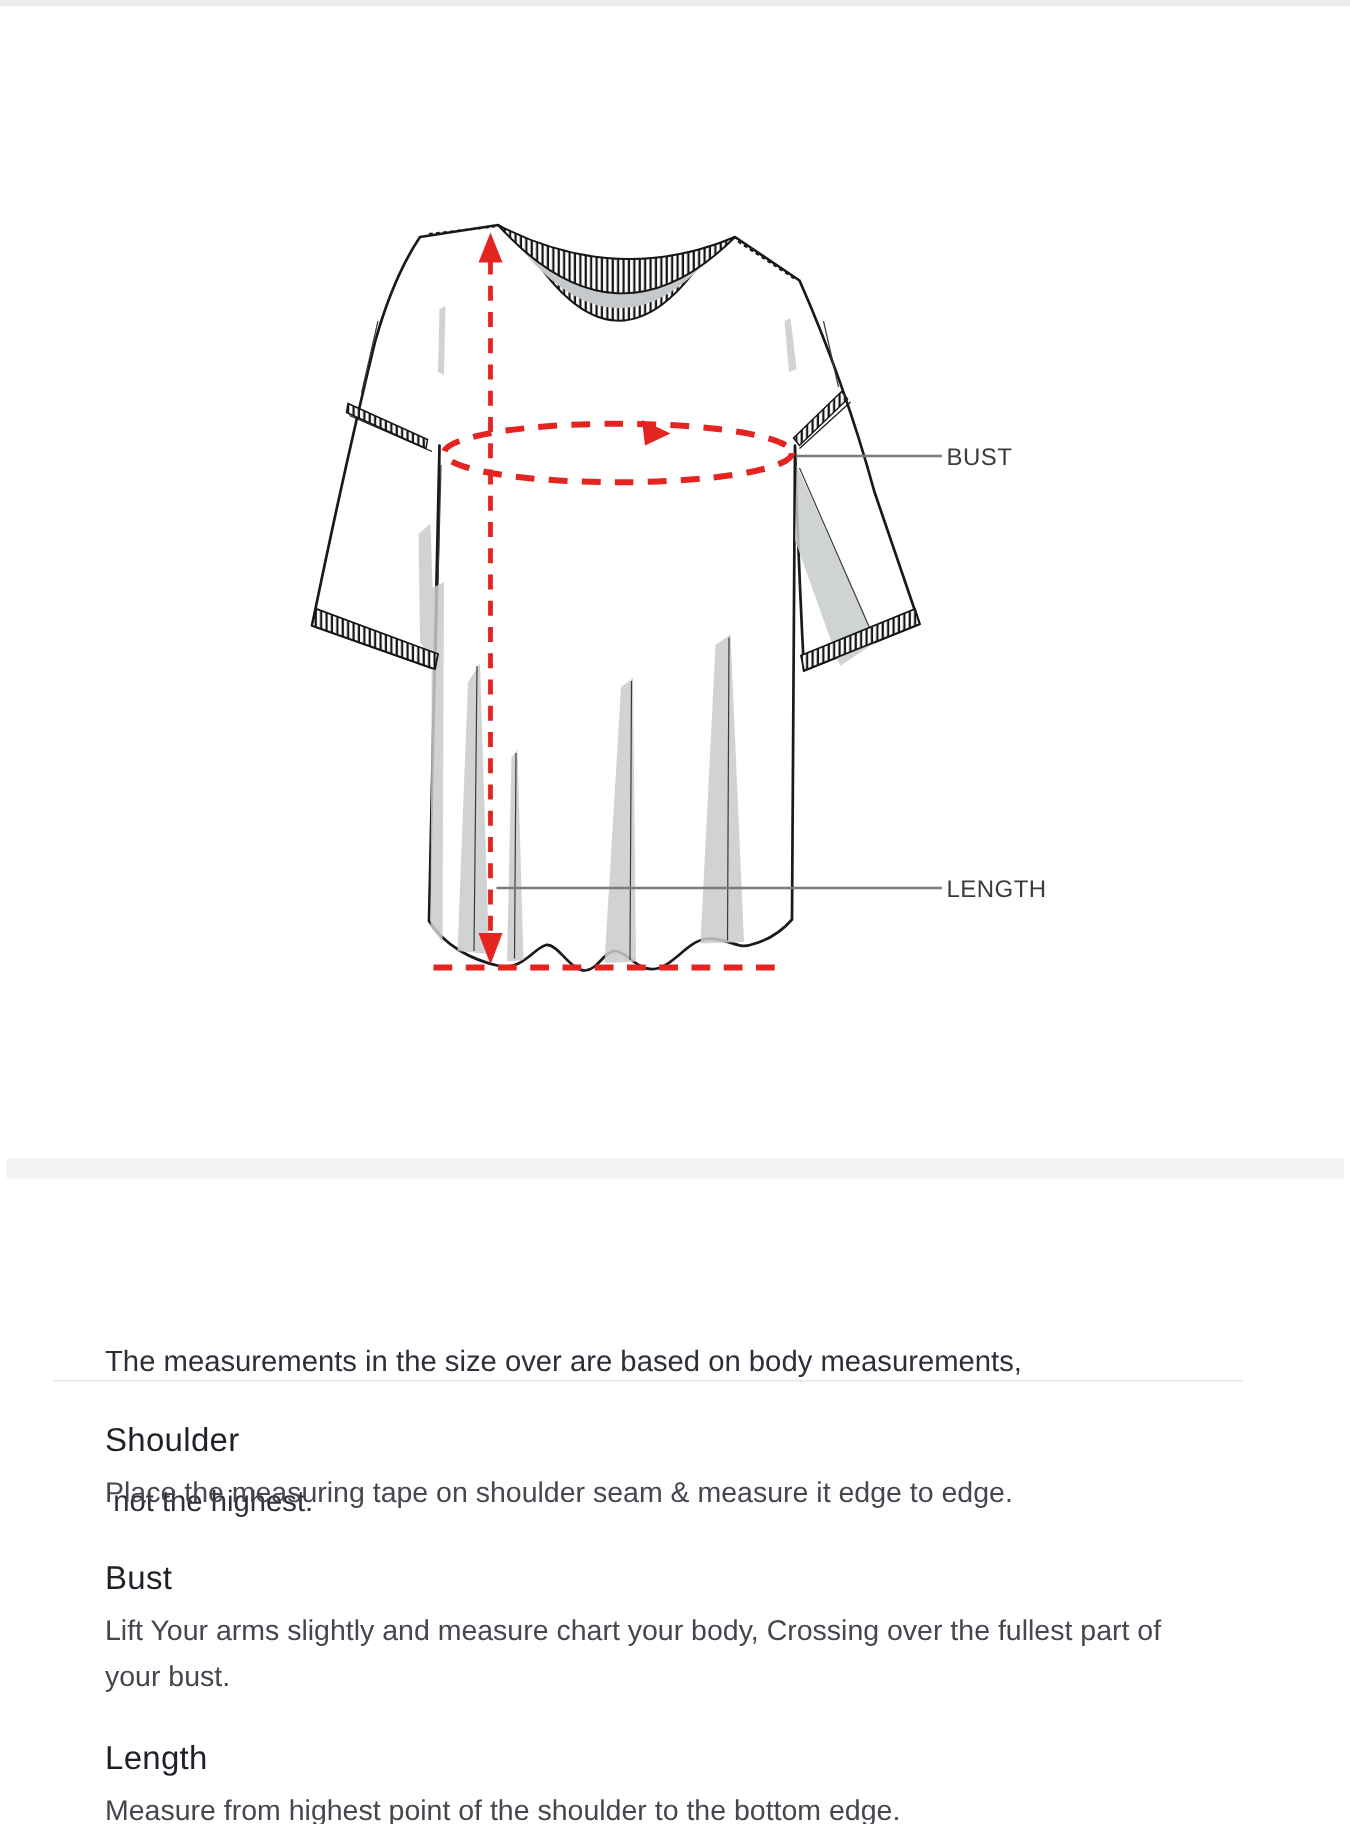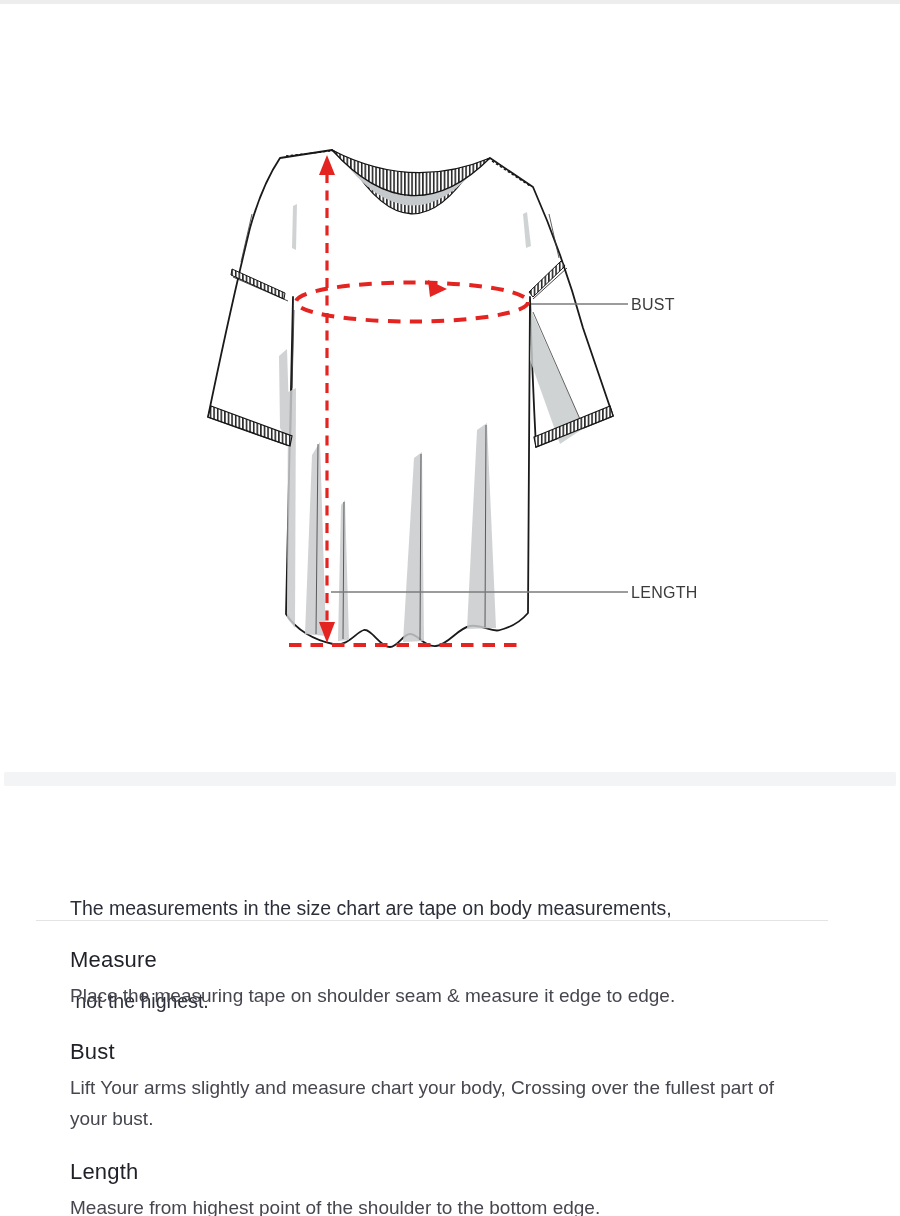--- a/index.html
+++ b/index.html
@@ -133,28 +133,28 @@
       <path d="M 331,592 L 628,592" stroke="#7b7b7b" stroke-width="1.7" fill="none"></path>
       <text x="631" y="310" font-size="16" letter-spacing="0.3" fill="#3b3b3b">BUST</text>
       <text x="631" y="598" font-size="16" letter-spacing="0.3" fill="#3b3b3b">LENGTH</text>
     </g>
   </svg>
 </div>
 
 <div class="section-band"></div>
 
 <div class="note">
-  <div>The measurements in the size chart are tape on body measurements,</div>
+  <div>The measurements in the size over are based on body measurements,</div>
   <div> not the highest.</div>
 </div>
 
 <hr class="divider">
 
 <div class="section section-shoulder">
-  <h2>Measure</h2>
+  <h2>Shoulder</h2>
   <p>Place the measuring tape on shoulder seam &amp; measure it edge to edge.</p>
 </div>
 
 <div class="section section-bust">
   <h2>Bust</h2>
   <p>Lift Your arms slightly and measure chart your body, Crossing over the fullest part of your bust.</p>
 </div>
 
 <div class="section section-length">
   <h2>Length</h2>

